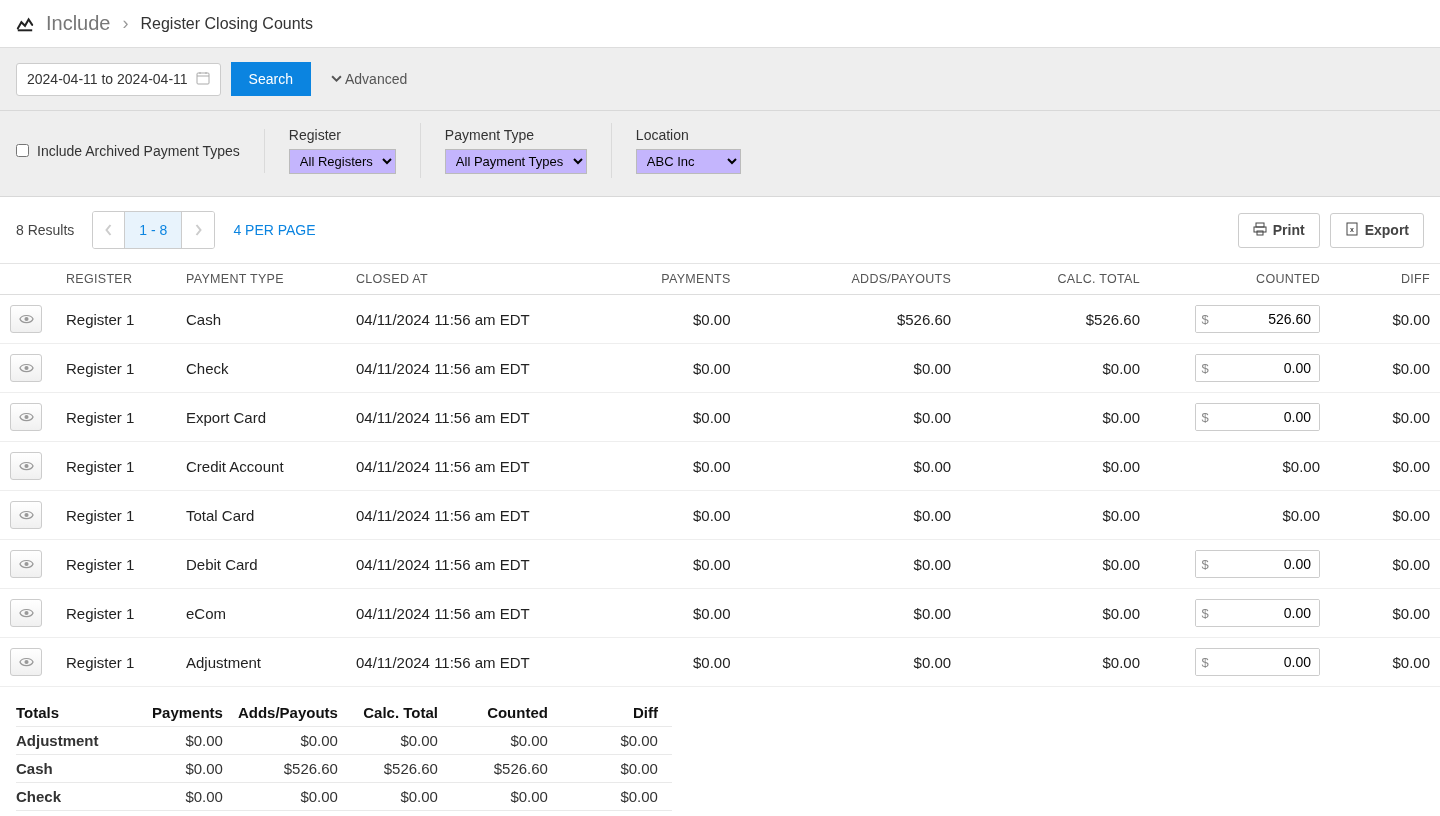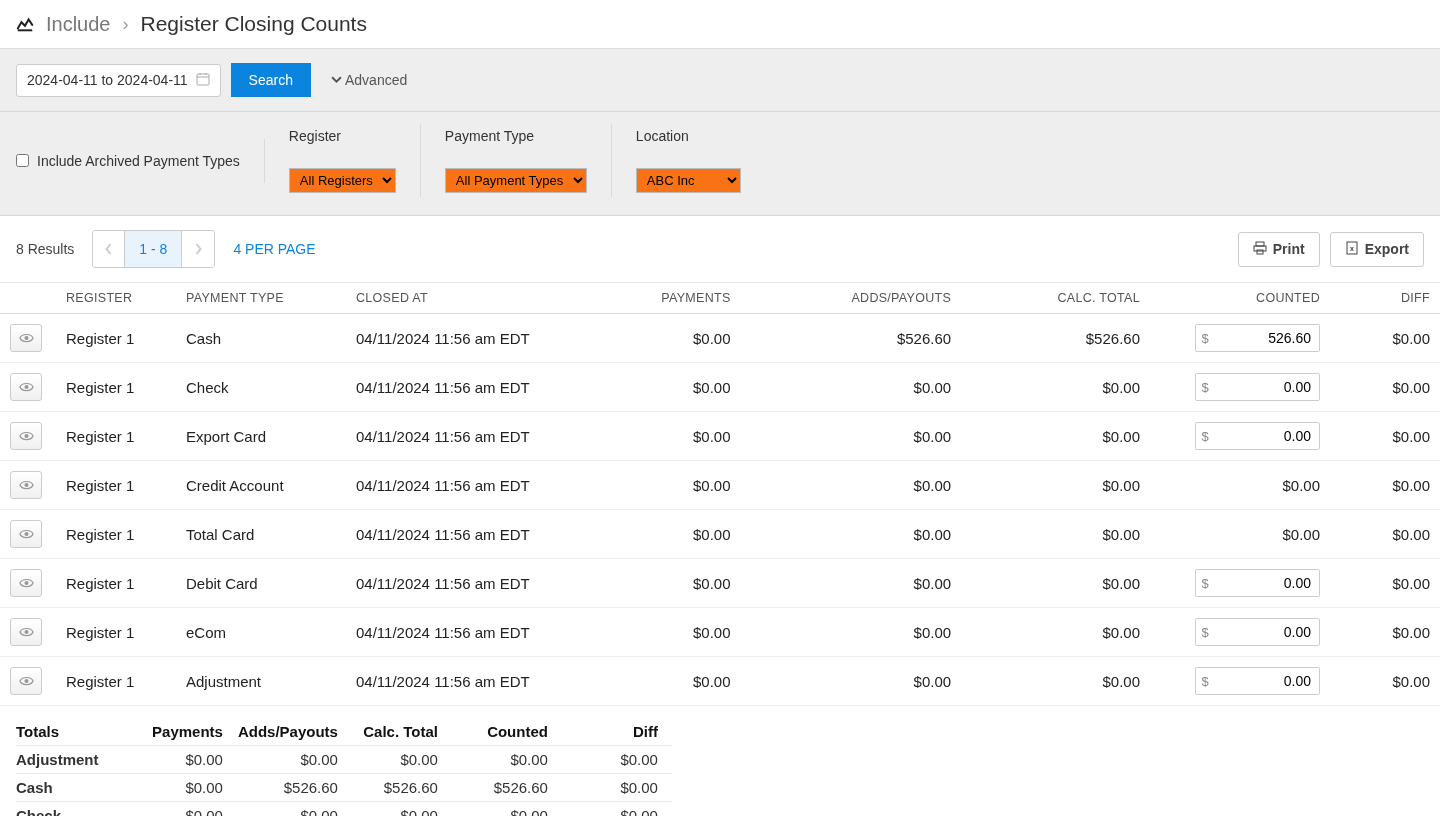--- a/index.html
+++ b/index.html
@@ -2,34 +2,34 @@
 <html><head>
   <meta charset="utf-8">
   <style>
     * { box-sizing: border-box; margin: 0; padding: 0; }
     body { font-family: "Helvetica Neue", Arial, sans-serif; font-size: 14px; color: #333; background: #fff; }
     
     .header { padding: 12px 16px; border-bottom: 1px solid #ddd; display: flex; align-items: center; gap: 12px; }
     .logo-icon { width: 18px; height: 18px; }
     .breadcrumb-link { color: #777; font-size: 20px; font-weight: 400; text-decoration: none; }
     .chevron { color: #999; font-size: 18px; }
-    .page-title { color: #333; font-size: 21px; font-weight: 500; }
+    .page-title { color: #333; font-size: 16px; font-weight: 500; }
     
     .search-bar { padding: 14px 16px; background: #eeeeee; border-bottom: 1px solid #d8d8d8; display: flex; align-items: center; gap: 10px; }
     .date-input-wrap { background: #fff; border: 1px solid #ccc; border-radius: 3px; padding: 7px 10px; display: flex; align-items: center; gap: 8px; font-size: 14px; }
     .date-input-wrap .cal-icon { color: #aaa; }
     .search-btn { background: #0b84e0; color: #fff; border: none; border-radius: 0; padding: 9px 18px; font-size: 14px; cursor: pointer; }
     .advanced-toggle { color: #555; font-size: 14px; cursor: pointer; display: flex; align-items: center; gap: 3px; margin-left: 10px; }
     
     .filter-bar { padding: 12px 16px 18px; background: #eeeeee; border-bottom: 1px solid #d8d8d8; display: flex; align-items: center; gap: 0; }
     .filter-cell { border-right: 1px solid #dadada; padding: 4px 24px 4px 0; margin-right: 24px; }
     .filter-cell:first-child { display: flex; align-items: center; gap: 8px; padding-top: 14px; padding-bottom: 14px; }
     .filter-cell:last-child { border-right: none; }
     .filter-label { font-size: 14px; color: #333; display: block; margin-bottom: 6px; }
-    .filter-select { border: 1px solid #bbb; background: #f97316; padding: 3px 6px; font-size: 13px; margin-top: 18px; }
+    .filter-select { border: 1px solid #bbb; background: #c4b5fd; padding: 3px 6px; font-size: 13px; }
     .checkbox-label { font-size: 14px; color: #333; }
     
     .results-bar { display: flex; justify-content: space-between; align-items: center; padding: 14px 16px; border-bottom: 1px solid #e4e4e4; }
     .results-left { display: flex; align-items: center; gap: 18px; }
     .results-count { color: #444; font-size: 14px; }
     .pager { display: flex; border: 1px solid #ccc; border-radius: 3px; overflow: hidden; }
     .pager-btn { width: 32px; height: 36px; display: flex; align-items: center; justify-content: center; background: #fff; color: #bbb; cursor: pointer; border-right: 1px solid #ccc; }
     .pager-btn:last-child { border-right: none; }
     .pager-current { padding: 0 14px; height: 36px; display: flex; align-items: center; color: #0b84e0; background: #e8f3fc; border-right: 1px solid #ccc; font-size: 14px; }
     .per-page { color: #0b84e0; font-size: 14px; cursor: pointer; }

